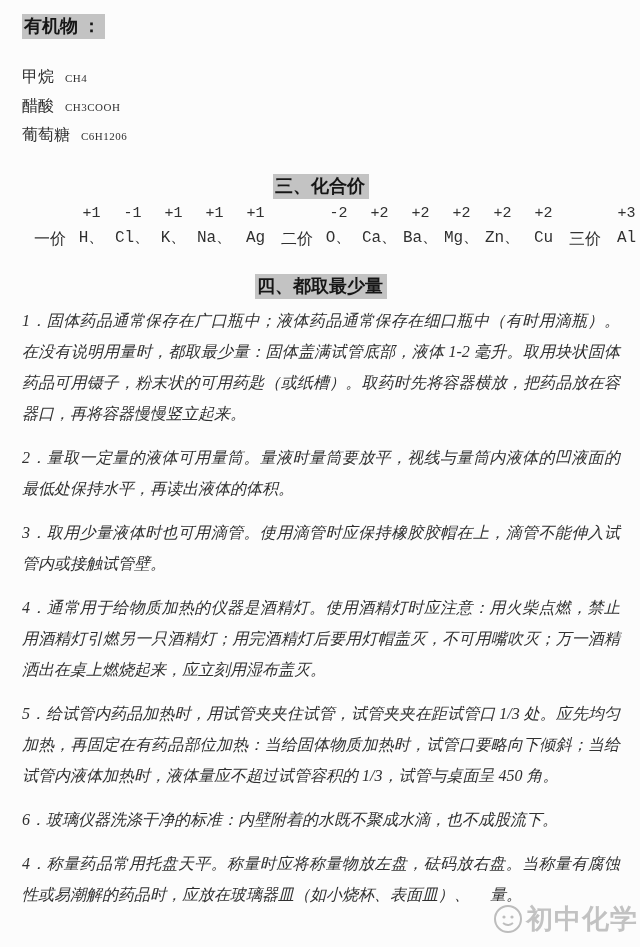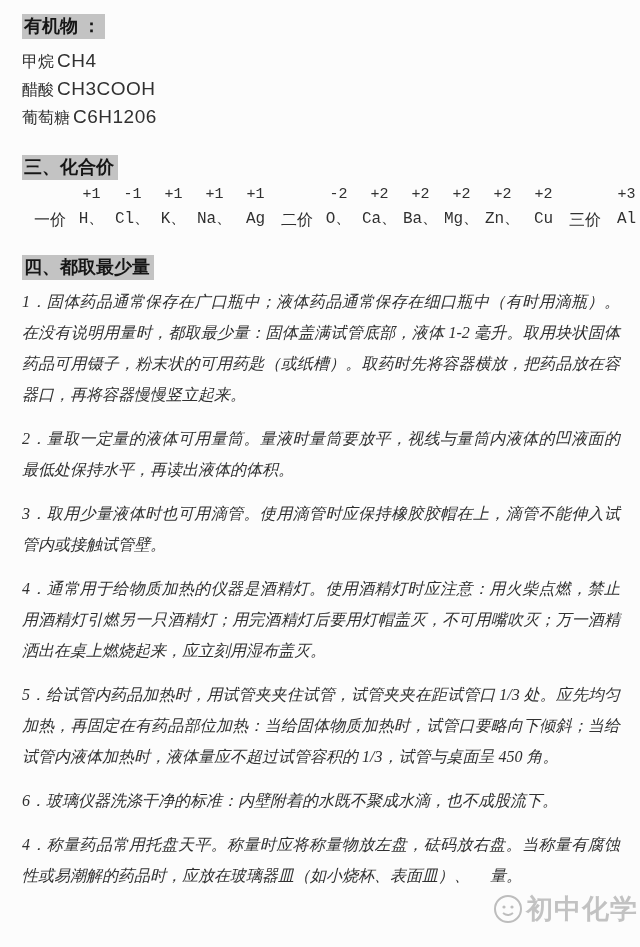--- a/index.html
+++ b/index.html
@@ -18,31 +18,31 @@
   }
   .hl {
     display: inline-block;
     background: #c3c3c3;
     color: #161616;
     font-weight: bold;
     font-size: 18px;
     line-height: 25px;
     padding: 0 4px 0 2px;
   }
-  .org-heading { margin: 0 0 8px 0; }
+  .org-heading { margin: 0 0 24px 0; }
   .org-list { }
   .org-item { font-size: 16px; line-height: 27px; white-space: nowrap; }
   .org-name { }
   .formula {
-    font-family: Liberation Sans, sans-serif;
-    font-size: 19px;
-    margin-left: 3px;
+    font-family: Liberation Serif, serif;
+    font-size: 11px;
+    margin-left: 11px;
     letter-spacing: 0.5px;
   }
-  .sec-heading { margin-top: 24px; }
+  .sec-heading { margin-top: 24px; text-align: center; }
   .sec-heading.ops { margin-top: 22px; }
 
   .valence-row {
     display: flex;
     align-items: flex-end;
     margin-top: 4px;
     font-size: 16px;
   }
   .v-col {
     display: inline-flex;
@@ -69,21 +69,21 @@
     line-height: 31px;
     margin: 13px 0 0 0;
     text-align: justify;
     font-style: italic;
   }
   p.op.first { margin-top: 6px; }
 
   .watermark {
     position: absolute;
     right: 2px;
-    bottom: 20px;
+    bottom: 10px;
     display: flex;
     align-items: center;
     color: #b5b5b5;
     pointer-events: none;
   }
   .wm-logo {
     width: 30px; height: 30px;
     margin-right: 3px;
     flex: 0 0 auto;
   }

